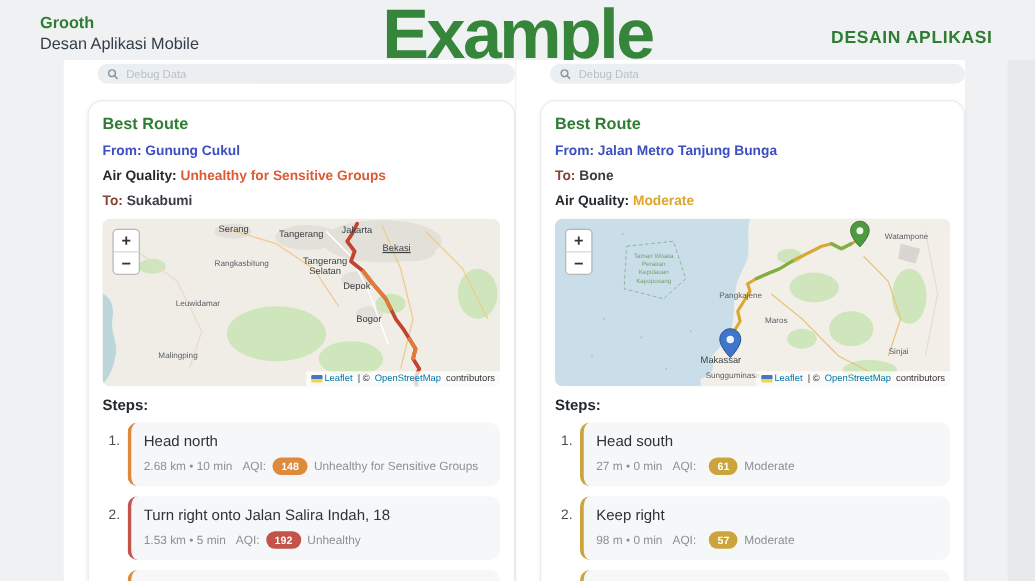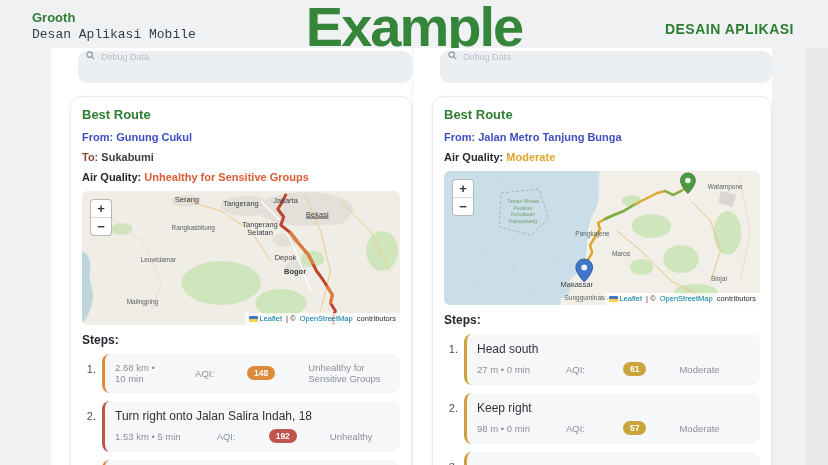--- a/index.html
+++ b/index.html
@@ -1,28 +1,28 @@
 <!DOCTYPE html>
 <html><head>
 <meta charset="utf-8">
 <style>
   html,body{margin:0;padding:0;}
   body{width:828px;height:465px;overflow:hidden;background:#eff1f3;font-family:"Liberation Sans",sans-serif;position:relative;}
   
   .header{position:absolute;top:0;left:0;right:0;height:48px;}
   .brand{position:absolute;left:32px;top:10px;font-size:13px;font-weight:bold;color:#2f7d33;}
-  .subtitle{position:absolute;left:32px;top:27px;font-size:13px;color:#333e48;font-family:Liberation Mono, monospace;}
+  .subtitle{position:absolute;left:32px;top:27px;font-size:13px;color:#333e48;}
   .watermark{position:absolute;left:50%;transform:translateX(-50%);top:-6px;font-size:56px;font-weight:800;color:#35853b;letter-spacing:-2px;}
   .right-title{position:absolute;right:34px;top:21px;font-size:14px;font-weight:800;color:#2f7d33;letter-spacing:.5px;}
   
   .phone{position:absolute;top:48px;bottom:0;background:#ffffff;}
   .phone.left{left:51px;width:361px;}
   .phone.right{left:413px;width:359px;}
   .edge-strip{position:absolute;top:48px;bottom:0;left:806px;right:0;background:#e7e9eb;}
-  .searchbar{margin:3px 0 0 27px;height:32px;background:#eceff1;border-radius:9px;display:flex;align-items:flex-start;padding:0 8px;gap:4px;}
+  .searchbar{margin:3px 0 0 27px;height:16px;background:#eceff1;border-radius:9px;display:flex;align-items:center;padding:0 8px;gap:4px;}
   .searchbar svg{flex:0 0 auto;}
   .searchbar input{flex:1;background:transparent;border:none;outline:none;font-size:9px;color:#9aa3ad;font-family:"Liberation Sans",sans-serif;}
   .searchbar input::placeholder{color:#b8bfc8;}
   .route-card{margin:13px 0 0 19px;background:#fff;border:1px solid #e9ebee;border-radius:12px;box-shadow:0 1px 4px rgba(0,0,0,.06);padding:10px 11px 14px;box-sizing:border-box;}
   .phone.left .route-card{width:342px;}
   .phone.right .route-card{width:340px;}
   .card-title{font-size:13px;font-weight:bold;color:#2f7d33;margin:0 0 9px;}
   .meta{font-size:11px;font-weight:bold;margin:0 0 8px;}
   .lbl-from{color:#3d4fc0;} .val-from{color:#3d4fc0;}
   .lbl-to{color:#8a4436;} .val-to{color:#3a3d41;}
@@ -41,21 +41,21 @@
   .maplabel.big{font-size:7.5px;color:#3c4043;}
   .maplabel.wrap{white-space:normal;width:46px;text-align:center;line-height:1.15;}
   .maplabel.park{white-space:normal;width:38px;text-align:center;font-size:5px;color:#79a06b;line-height:1.3;}
   
   .steps-label{font-size:12px;font-weight:bold;color:#24292e;margin:4px 0 7px;}
   .steps{list-style:none;margin:0;padding:0;}
   .step{display:flex;margin-bottom:8px;}
   .step-num{width:14px;text-align:right;margin-right:6px;font-size:11px;color:#4a4f54;padding-top:9px;flex:0 0 auto;}
   .step-box{flex:1;background:#f6f7f9;border-left:3px solid #ccc;border-radius:8px;padding:8px 10px 9px;}
   .step-title{font-size:12px;color:#2f3337;margin:0 0 6px;}
-  .step-detail{font-size:9.5px;color:#8b9096;display:flex;align-items:center;gap:28px;}
+  .step-detail{font-size:9.5px;color:#8b9096;display:flex;align-items:center;}
   .step-detail .aqi-lbl{margin-left:8px;}
   .badge{color:#fff;font-weight:bold;font-size:8.5px;padding:2px 7px;border-radius:999px;margin:0 5px;}
   .bl-usg{border-left-color:#dd8a3c;} .bl-unh{border-left-color:#c2544c;}
   .bl-mod{border-left-color:#cba53b;}
   .bg-usg{background:#dd8a3c;} .bg-unh{background:#c2544c;}
   .bg-mod{background:#cba53b;margin-left:10px;}
 </style>
 </head>
 <body>
 
@@ -72,22 +72,22 @@
     <svg width="9" height="9" viewBox="0 0 10 10">
         <circle cx="4" cy="4" r="3" fill="none" stroke="#8a94a0" stroke-width="1.3"></circle>
         <line x1="6.3" y1="6.3" x2="9" y2="9" stroke="#8a94a0" stroke-width="1.3"></line>
       </svg>
     <input type="text" placeholder="Debug Data" style="">
   </div>
 
   <div class="route-card">
     <h2 class="card-title">Best Route</h2>
     <p class="meta"><span class="lbl-from">From:</span> <span class="val-from">Gunung Cukul</span></p>
+    <p class="meta"><span class="lbl-aq">Air Quality:</span> <span class="aq-usg">Unhealthy for Sensitive Groups</span></p>
     <p class="meta"><span class="lbl-to">To:</span> <span class="val-to">Sukabumi</span></p>
-    <p class="meta"><span class="lbl-aq">Air Quality:</span> <span class="aq-usg">Unhealthy for Sensitive Groups</span></p>
 
     <div class="map">
       <svg class="base" viewBox="0 0 320 134" preserveAspectRatio="none">
         <rect x="0" y="0" width="320" height="134" fill="#f0ede6"></rect>
         <ellipse cx="225" cy="18" rx="48" ry="17" fill="#e3e0da"></ellipse>
         <ellipse cx="165" cy="15" rx="26" ry="10" fill="#e3e0da"></ellipse>
         <ellipse cx="250" cy="26" rx="18" ry="8" fill="#e3e0da"></ellipse>
         <ellipse cx="205" cy="49" rx="13" ry="7" fill="#e3e0da"></ellipse>
         <ellipse cx="215" cy="76" rx="11" ry="6" fill="#e3e0da"></ellipse>
         <ellipse cx="105" cy="10" rx="15" ry="6" fill="#e3e0da"></ellipse>
@@ -104,37 +104,38 @@
         <path d="M180,10 L200,30 L215,60 L230,100" stroke="#ffffff" stroke-width="1.2" fill="none"></path>
         <path d="M205,4 L201,12 L197,18 L203,26 L200,34 L210,42 L216,50 L222,57 L228,64 L232,72 L236,80 L242,88 L247,96 L252,104 L250,112 L255,120 L252,127 L253,134" stroke="#c0442e" stroke-width="3" fill="none" stroke-linejoin="round" stroke-linecap="round"></path>
         <path d="M210,42 L216,50 L222,57 L228,64 L232,72" stroke="#e07b39" stroke-width="3" fill="none" stroke-linejoin="round" stroke-linecap="round"></path>
         <path d="M247,96 L252,104 L250,112" stroke="#e07b39" stroke-width="3" fill="none" stroke-linejoin="round" stroke-linecap="round"></path>
       </svg>
       <span class="maplabel big" style="left:33%;top:6%;">Serang</span>
       <span class="maplabel big" style="left:50%;top:9%;">Tangerang</span>
       <span class="maplabel big" style="left:64%;top:7%;">Jakarta</span>
       <span class="maplabel big" style="left:74%;top:17%;text-decoration:underline;">Bekasi</span>
       <span class="maplabel big wrap" style="left:56%;top:29%;">Tangerang Selatan</span>
-      <span class="maplabel big" style="left:64%;top:40%;margin-top:12px;">Depok</span>
-      <span class="maplabel big" style="left:67%;top:60%;font-weight:bold;">Bogor</span>
+      <span class="maplabel big" style="left:64%;top:40%;">Depok</span>
+      <span class="maplabel big" style="left:67%;top:60%;">Bogor</span>
       <span class="maplabel" style="left:35%;top:27%;">Rangkasbitung</span>
       <span class="maplabel" style="left:24%;top:51%;">Leuwidamar</span>
       <span class="maplabel" style="left:19%;top:82%;">Malingping</span>
       <div class="zoomctl">
         <div class="zbtn zin">+</div>
         <div class="zbtn">−</div>
       </div>
       <div class="attribution"><span class="flag"></span><span class="link">Leaflet</span><span> | © </span><span class="link">OpenStreetMap</span><span> contributors</span></div>
     </div>
 
     <div class="steps-label">Steps:</div>
     <ol class="steps">
       <li class="step">
         <span class="step-num">1.</span>
         <div class="step-box bl-usg">
+          <div class="step-title">Head north</div>
           <div class="step-detail">
               <span>2.68 km • 10 min</span>
               <span class="aqi-lbl">AQI:</span>
               <span class="badge bg-usg">148</span>
               <span>Unhealthy for Sensitive Groups</span>
             </div>
         </div>
       </li>
       <li class="step">
         <span class="step-num">2.</span>
@@ -166,20 +167,21 @@
     <svg width="9" height="9" viewBox="0 0 10 10">
         <circle cx="4" cy="4" r="3" fill="none" stroke="#8a94a0" stroke-width="1.3"></circle>
         <line x1="6.3" y1="6.3" x2="9" y2="9" stroke="#8a94a0" stroke-width="1.3"></line>
       </svg>
     <input type="text" placeholder="Debug Data" style="">
   </div>
 
   <div class="route-card">
     <h2 class="card-title">Best Route</h2>
     <p class="meta"><span class="lbl-from">From:</span> <span class="val-from">Jalan Metro Tanjung Bunga</span></p>
+    <p class="meta"><span class="lbl-to">To:</span> <span class="val-to">Bone</span></p>
     <p class="meta"><span class="lbl-aq">Air Quality:</span> <span class="aq-moderate">Moderate</span></p>
 
     <div class="map">
       <svg class="base" viewBox="0 0 320 134" preserveAspectRatio="none">
         <rect x="0" y="0" width="320" height="134" fill="#cadee9"></rect>
         <path d="M158,0 L320,0 L320,134 L118,134 L118,128 C128,126 130,118 126,112 C132,102 140,100 141,92 C146,84 144,72 146,62 C146,50 152,42 156,32 C158,20 155,10 158,0 Z" fill="#f2efe9"></path>
         <ellipse cx="210" cy="55" rx="20" ry="12" fill="#cfe6bd"></ellipse>
         <ellipse cx="240" cy="88" rx="18" ry="14" fill="#cfe6bd"></ellipse>
         <ellipse cx="200" cy="96" rx="12" ry="8" fill="#cfe6bd"></ellipse>
         <ellipse cx="287" cy="62" rx="14" ry="22" fill="#cfe6bd"></ellipse>

